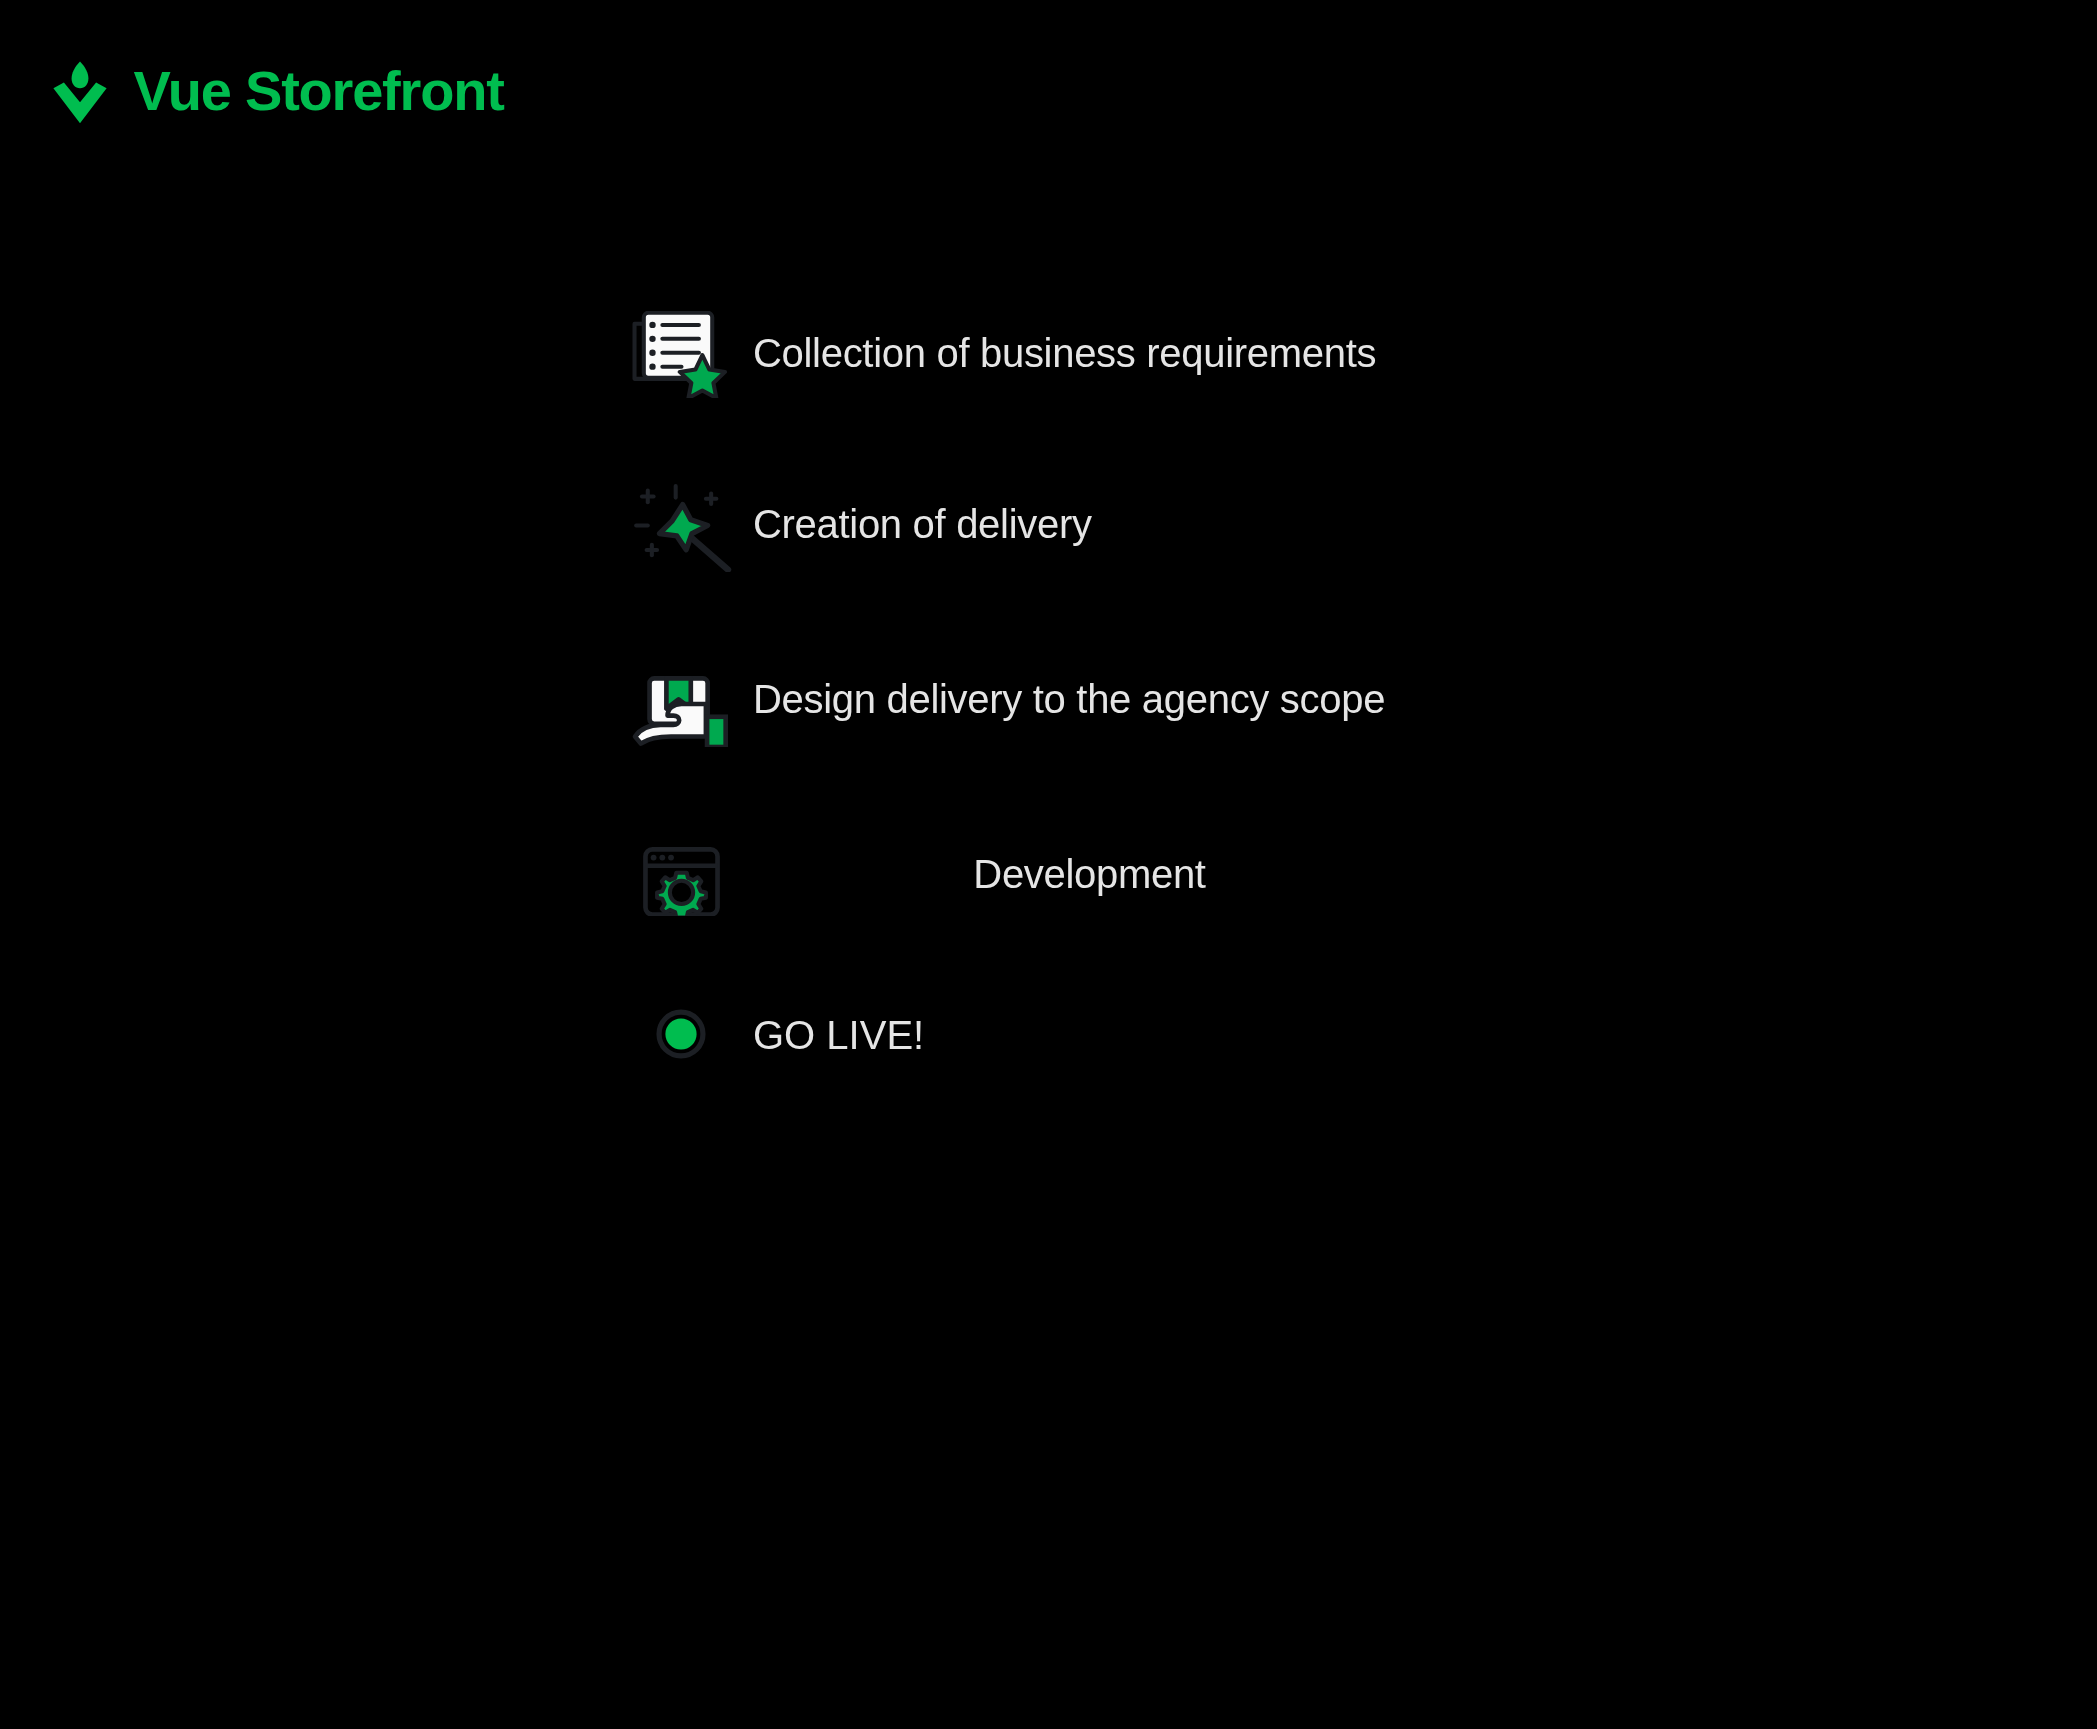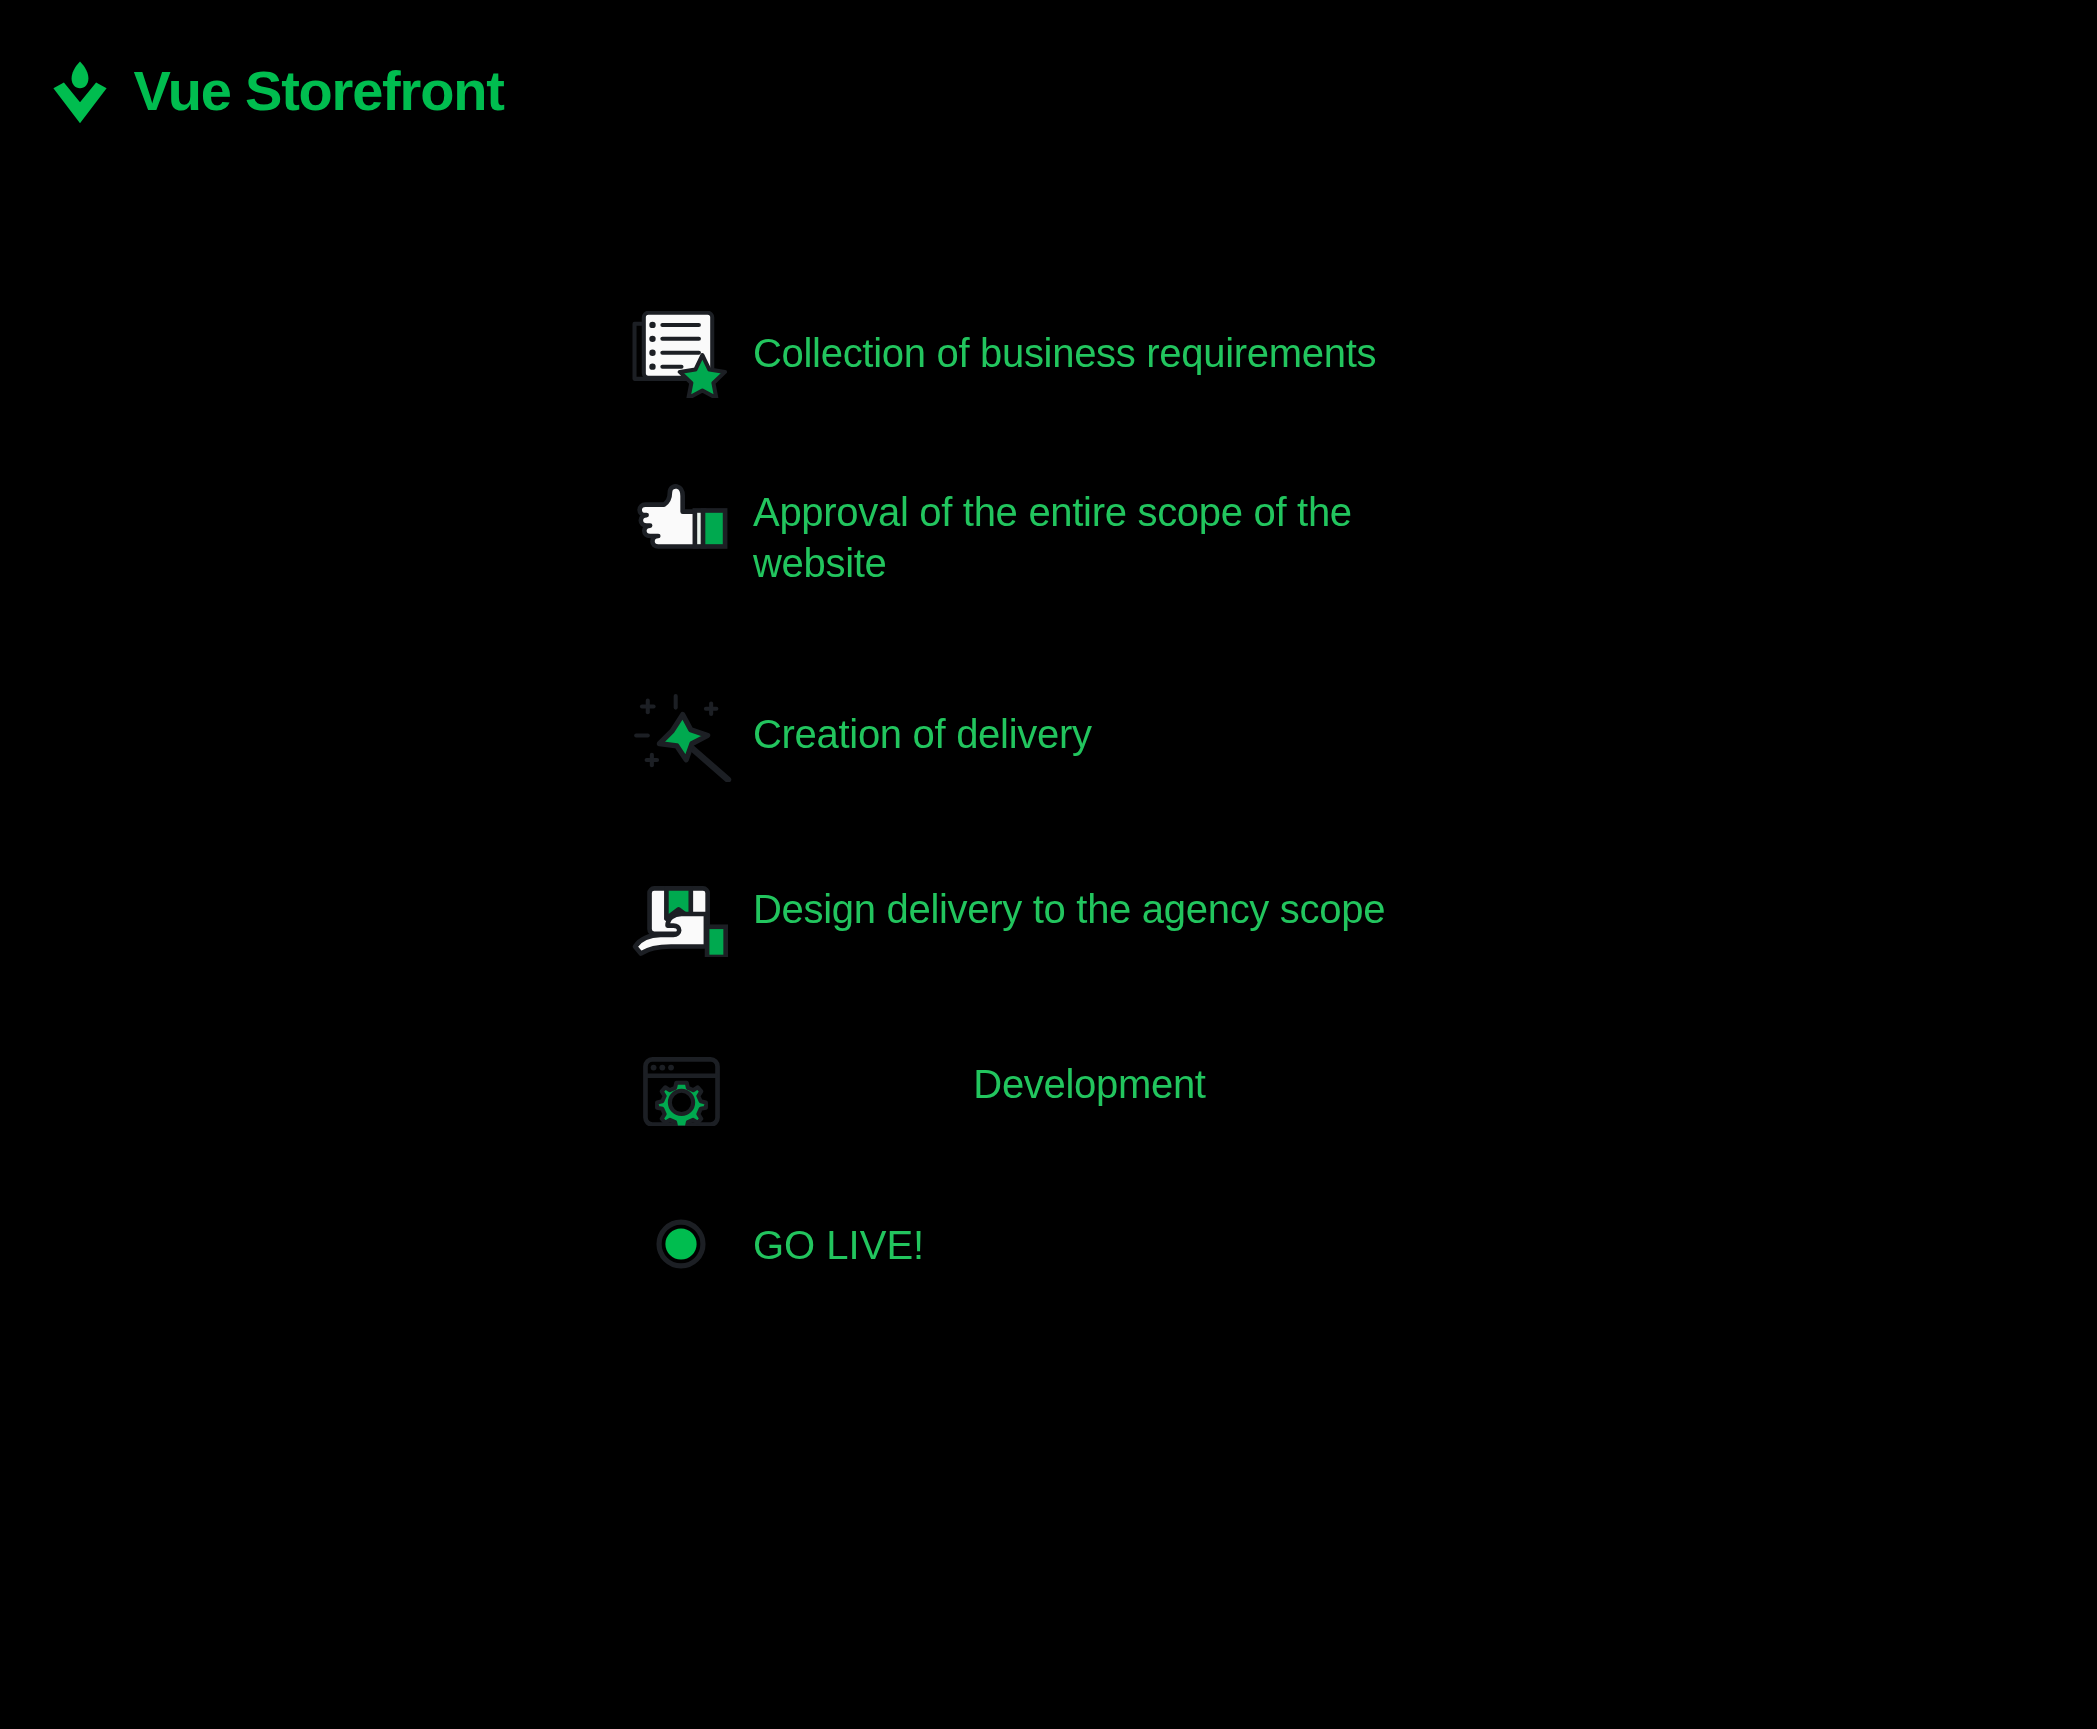--- a/index.html
+++ b/index.html
@@ -65,21 +65,21 @@
     display: flex;
     align-items: center;
     justify-content: center;
     height: 102px;
   }
   .step-icon {
     display: block;
   }
   .step-label {
     flex: 1 1 auto;
-    color: #22c55e;
+    color: #e5e5e5;
     font-size: 40px;
     line-height: 1.28;
     letter-spacing: -0.3px;
     padding-top: 24.5px;
     padding-left: 14px;
     max-width: 687px;
   }
   .step-label.bold {
     font-weight: 400;
     letter-spacing: 0px;
@@ -130,36 +130,20 @@
           <line x1="52" y1="48" x2="115" y2="48" stroke="#1C1F24" stroke-width="7" stroke-linecap="round"></line>
           <line x1="52" y1="72" x2="115" y2="72" stroke="#1C1F24" stroke-width="7" stroke-linecap="round"></line>
           <line x1="52" y1="96" x2="85" y2="96" stroke="#1C1F24" stroke-width="7" stroke-linecap="round"></line>
 
           <path d="M121 76 L133 101 L160 105 L140 124 L145 150 L121 137 L97 150 L102 124 L82 105 L109 101 Z" fill="#00A94F" stroke="#1C1F24" stroke-width="7" stroke-linejoin="round"></path>
         </svg>
       </div>
       <div class="step-label">Collection of business requirements</div>
     </div>
 
-    <div class="step s2">
-      <div class="step-icon-wrap">
-        <svg class="step-icon" width="93" height="82" viewBox="0 0 160 140">
-
-          <path d="M60 14 c0-8 7-12 13-10 c7 2 9 9 9 16 l0 27 l25 0 l0 60 l-25 0
-                   l-42 0 c-6 0 -10 -4 -10 -9 c0 -5 4 -9 10 -9 l-14 0 c-6 0 -10 -4 -10 -9
-                   c0 -5 4 -9 10 -9 l-6 0 c-6 0 -10 -4 -10 -9 c0 -5 4 -9 10 -9 l-2 0
-                   c-6 0 -10 -4 -10 -9 c0 -5 4 -9 10 -9 l32 0 c7 -5 10 -11 10 -21 z" fill="#FAFAFA" stroke="#1C1F24" stroke-width="8" stroke-linejoin="round"></path>
-
-          <rect x="103" y="45" width="16" height="62" fill="#E9F3EC" stroke="#1C1F24" stroke-width="8"></rect>
-
-          <rect x="117" y="45" width="38" height="62" fill="#00A94F" stroke="#1C1F24" stroke-width="8"></rect>
-        </svg>
-      </div>
-      <div class="step-label">Approval of the entire scope of the website</div>
-    </div>
 
     <div class="step s3">
       <div class="step-icon-wrap">
         <svg class="step-icon" width="105" height="93" viewBox="0 0 180 160">
 
           <line x1="92" y1="88" x2="170" y2="156" stroke="#1C1F24" stroke-width="11" stroke-linecap="round"></line>
 
           <path d="M92 44 L106 70 L135 80 L108 94 L98 122 L82 98 L52 94 L74 72 Z" fill="#00A94F" stroke="#1C1F24" stroke-width="9" stroke-linejoin="round"></path>
 
           <g stroke="#1C1F24" stroke-width="7" stroke-linecap="round">

